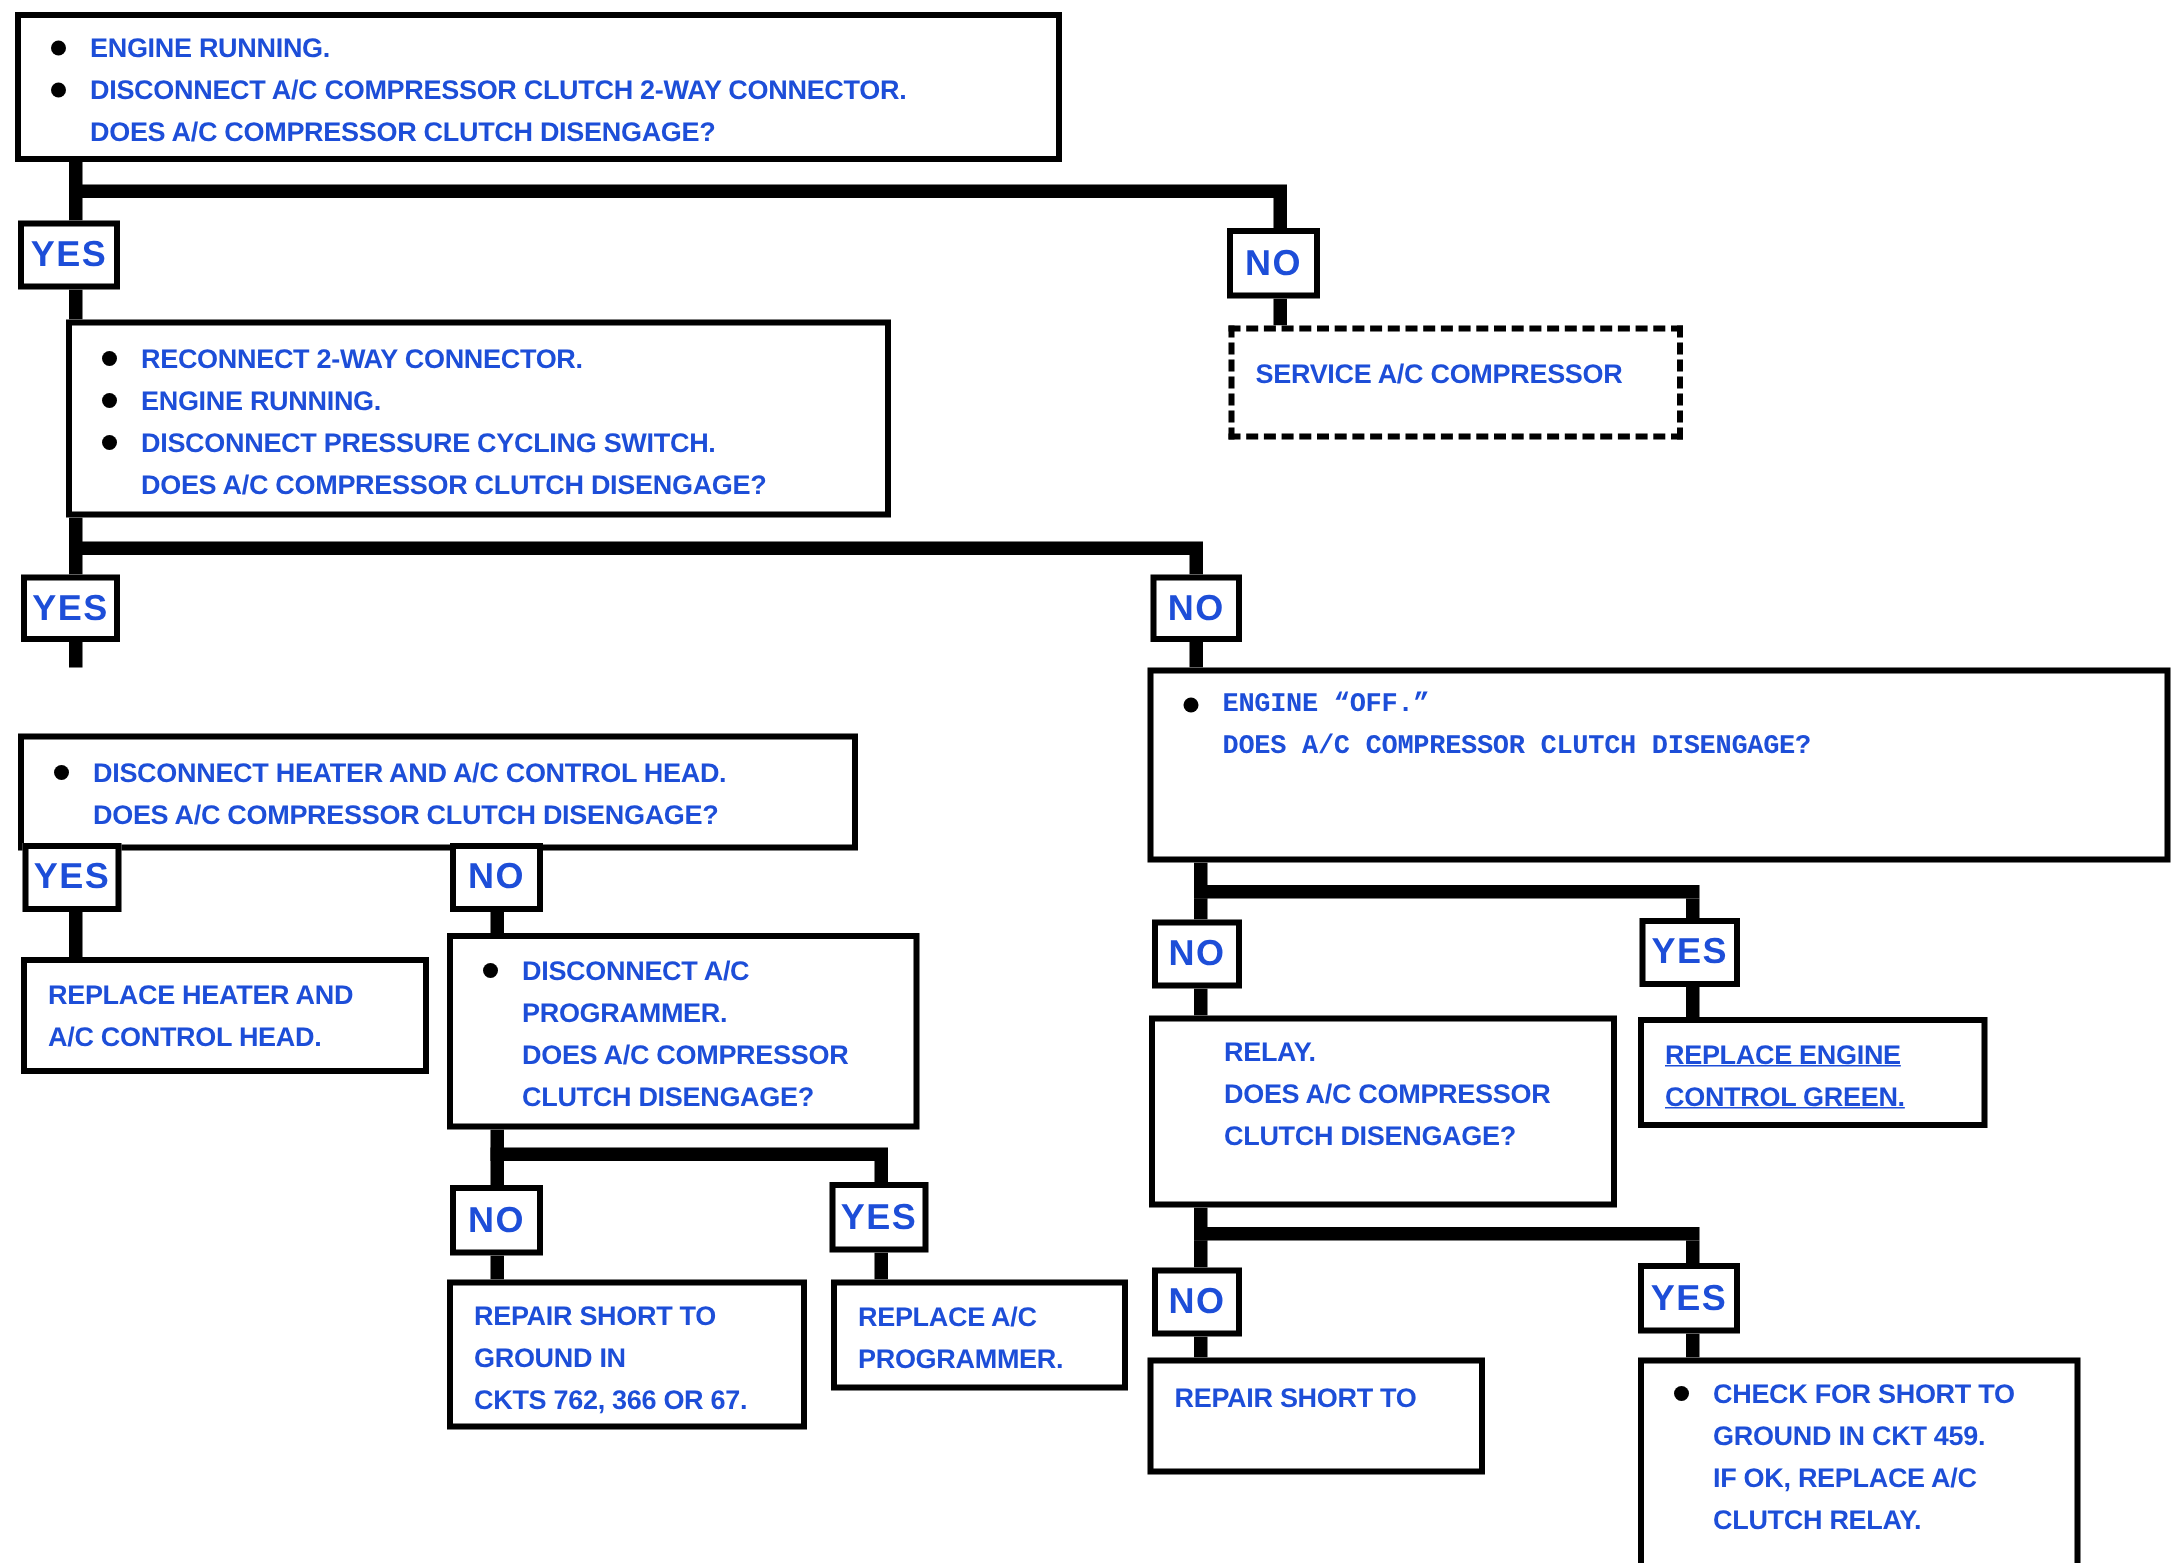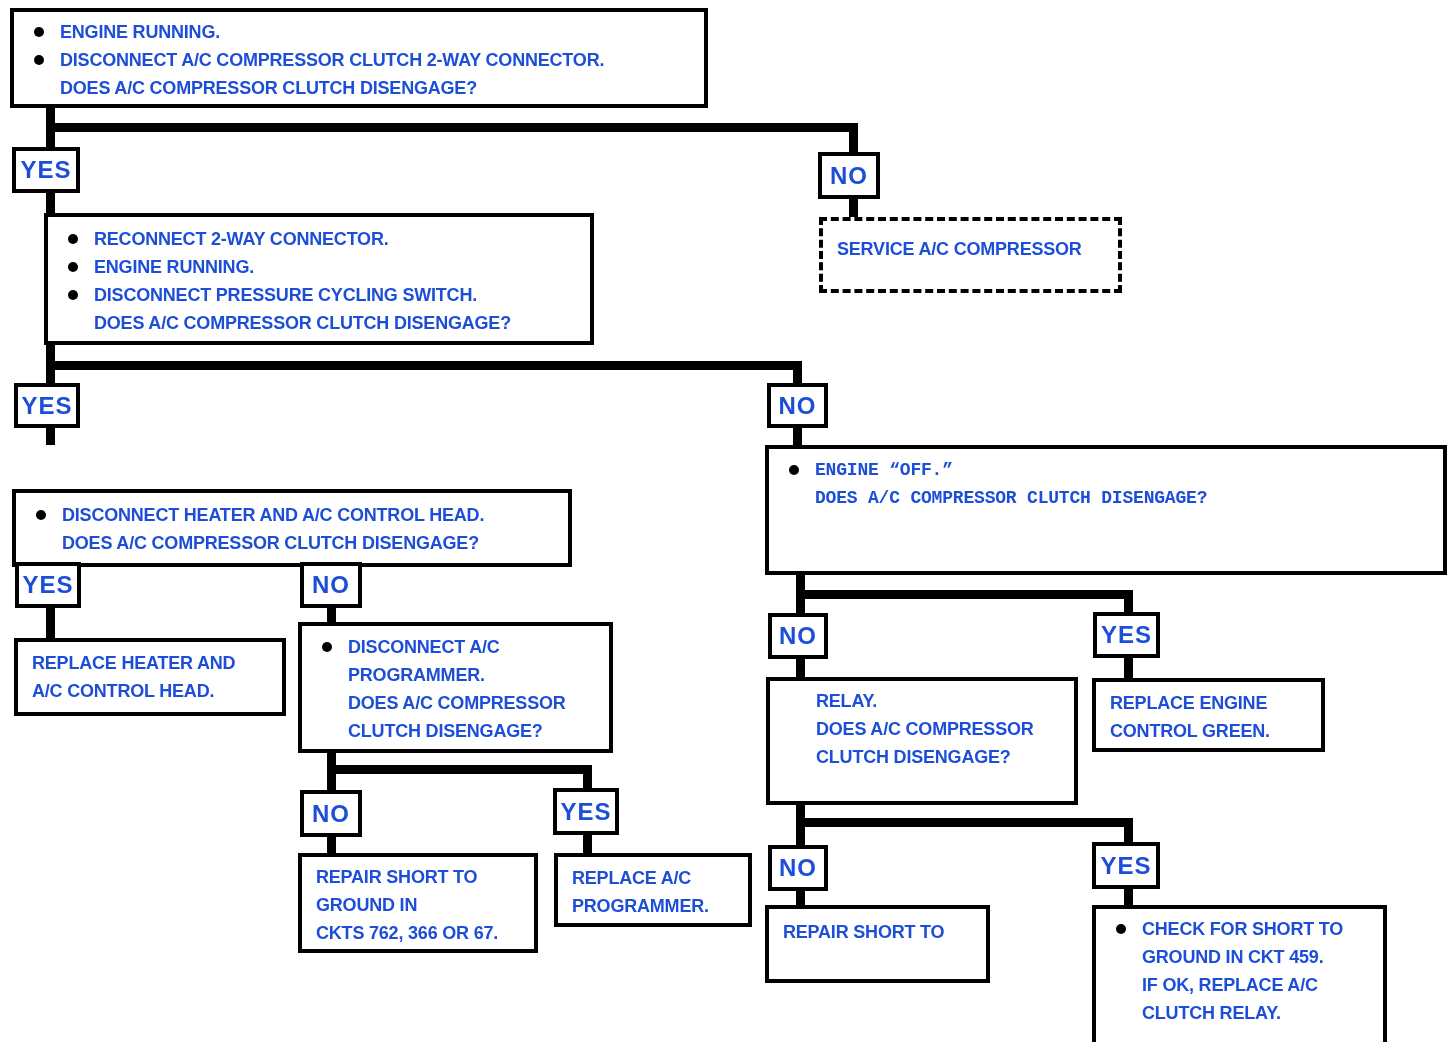--- a/index.html
+++ b/index.html
@@ -184,21 +184,21 @@
   <div class="tag" style="left:1093px;top:612px;width:67px;height:46px;">
       <span>YES</span>
     </div>
 
   <div class="box bulleted" style="left:766px;top:677px;width:312px;height:128px;padding-top:6px;">
     <div class="row"><span>RELAY.</span></div>
     <div class="row"><span>DOES A/C COMPRESSOR</span></div>
     <div class="row"><span>CLUTCH DISENGAGE?</span></div>
   </div>
 
-  <div class="box" style="left:1092px;top:678px;width:233px;height:74px;padding-top:7px;">
+  <div class="box" style="left:1092px;top:678px;width:233px;height:74px;padding-top:7px;text-decoration:underline;">
     <div class="row"><span>REPLACE ENGINE</span></div>
     <div class="row"><span>CONTROL GREEN.</span></div>
   </div>
 
   <div class="tag" style="left:768px;top:845px;width:60px;height:46px;">
       <span>NO</span>
     </div>
   <div class="tag" style="left:1092px;top:842px;width:68px;height:47px;">
       <span>YES</span>
     </div>

